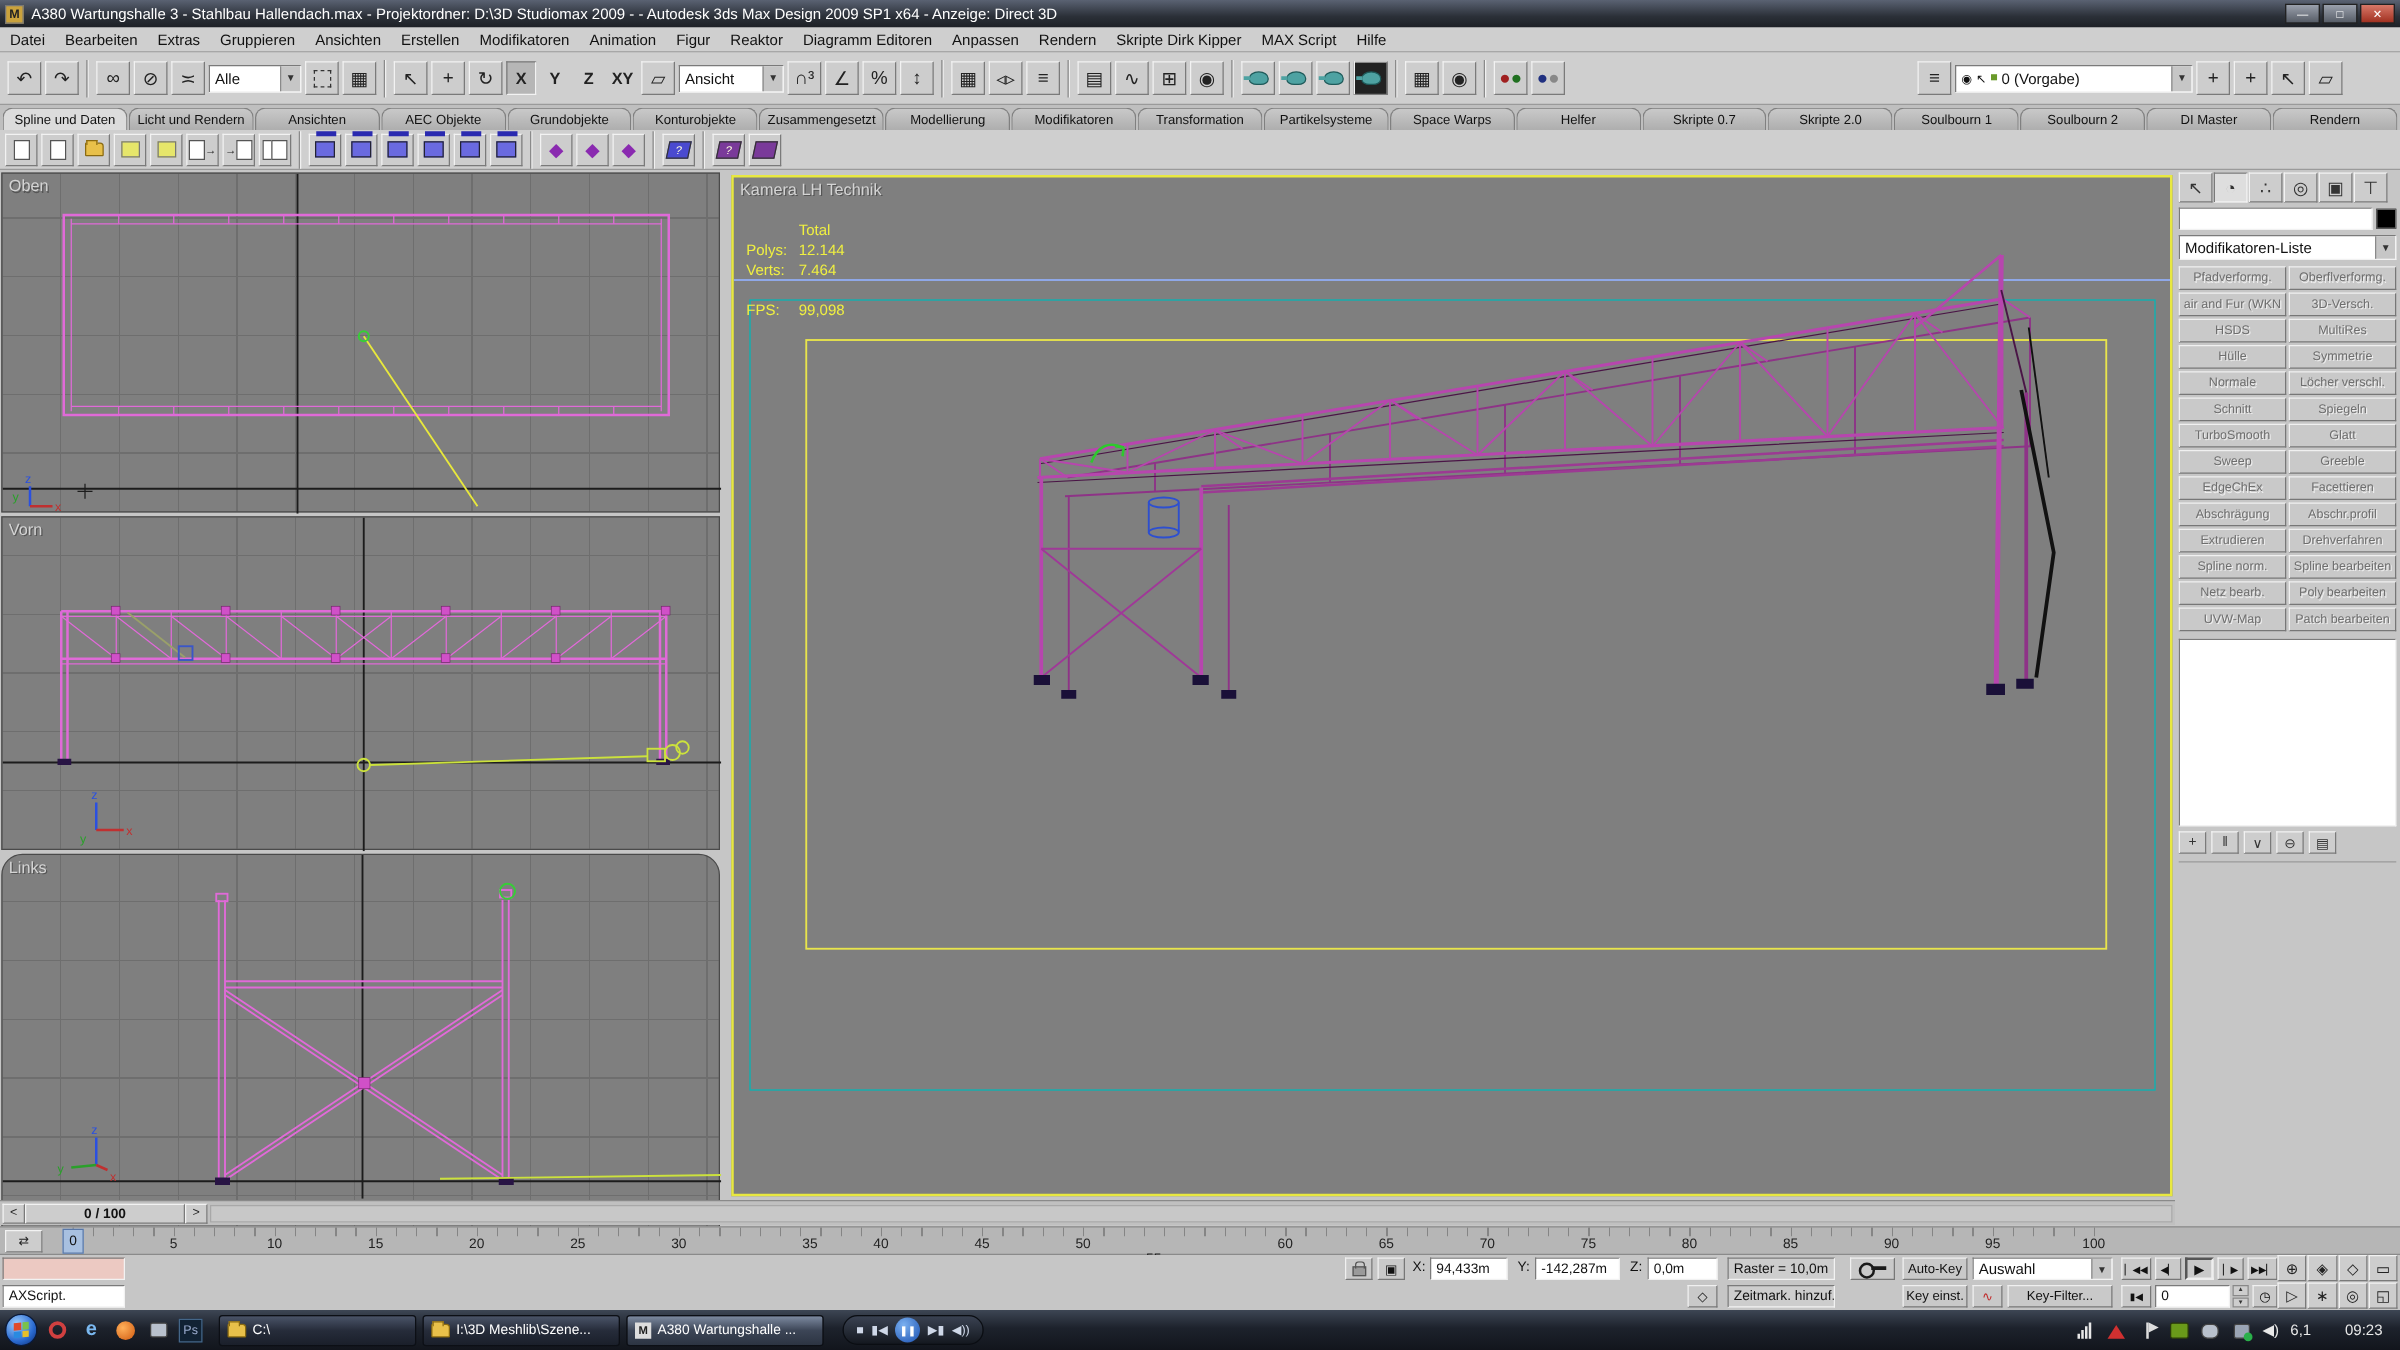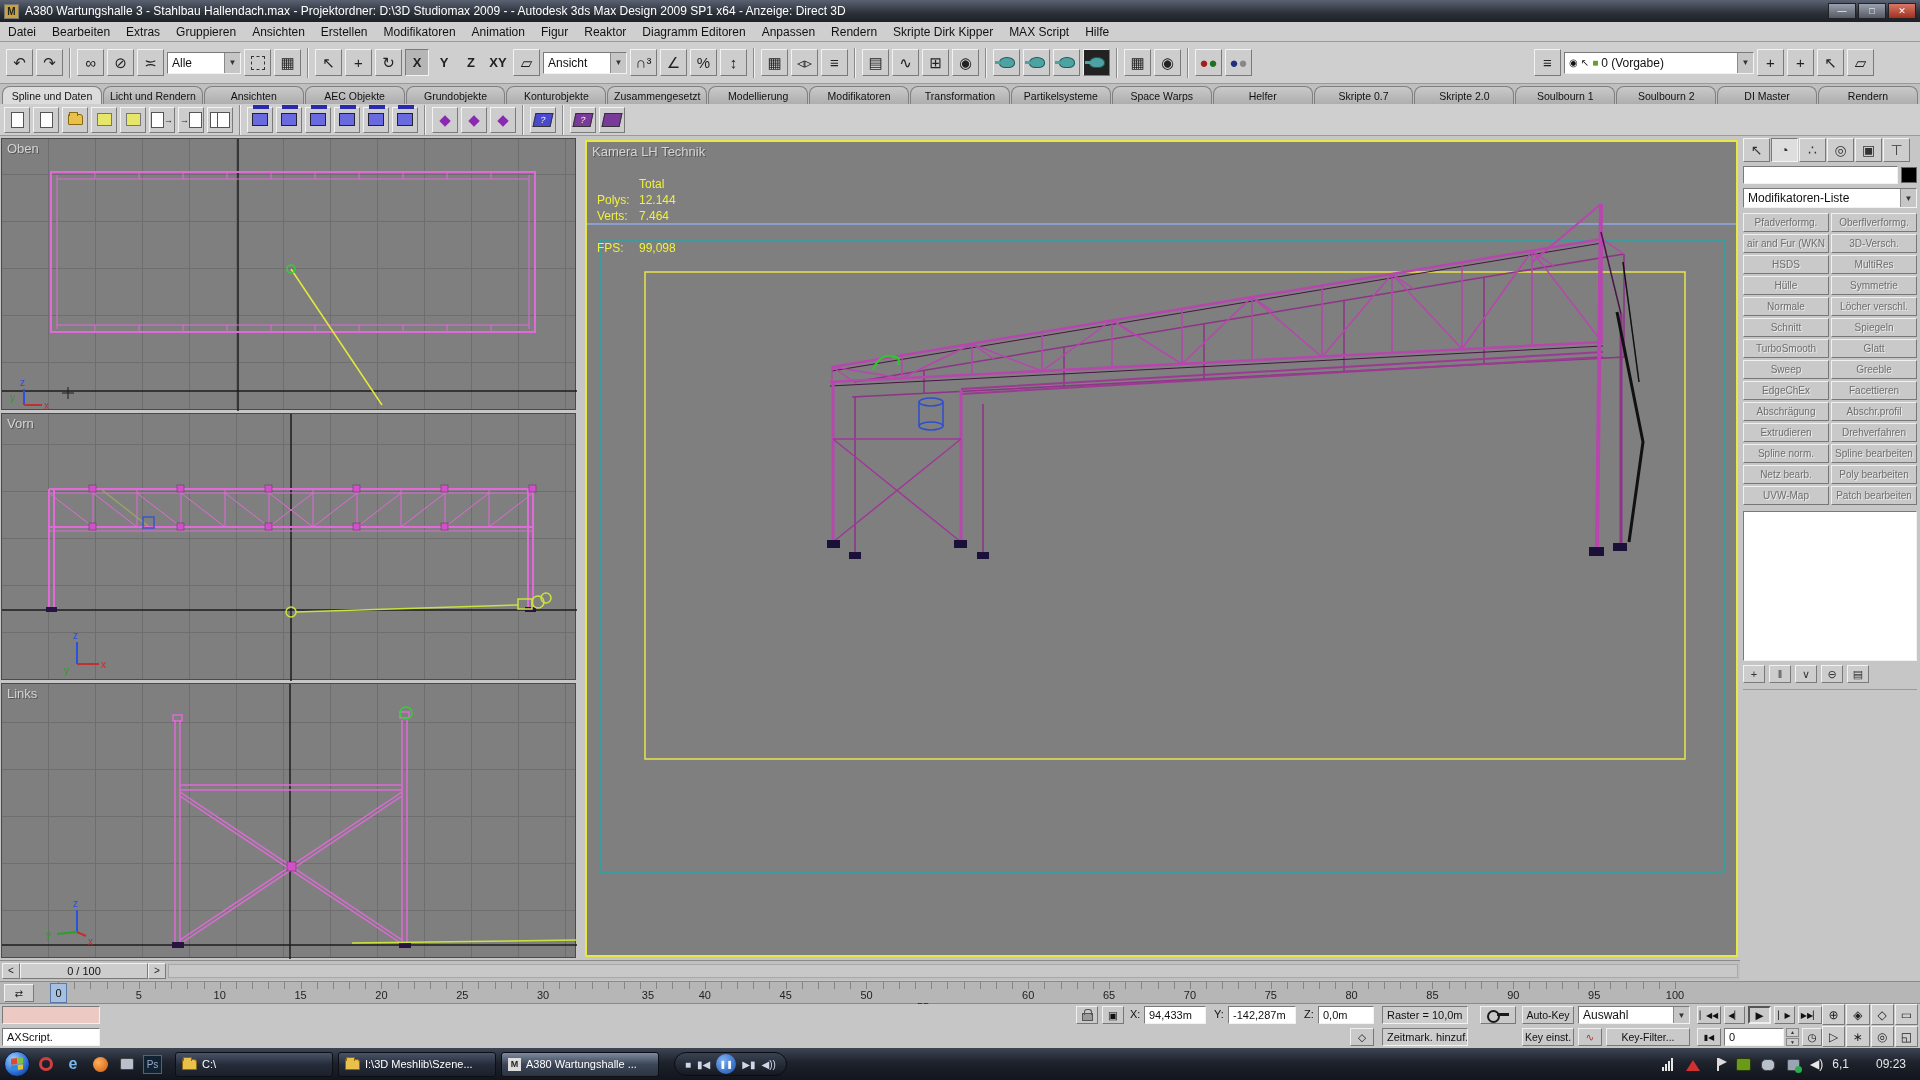--- a/index.html
+++ b/index.html
@@ -97,21 +97,21 @@
   .cpt { width:22px; height:18px; background:#cdcdcd; border:1px solid; border-color:#f2f2f2 #7a7a7a #7a7a7a #f2f2f2;
     display:flex; align-items:center; justify-content:center; font-size:11px; color:#333; }
   #cp-rest { margin-top:6px; height:430px; border-top:1px solid #9a9a9a; }
 
   
   #timeslider { position:absolute; left:0; top:960px; width:1740px; height:20px; background:#c0c0c0;
     border-top:1px solid #8a8a8a; display:flex; align-items:center; padding:1px 2px; }
   .tsbtn { width:18px; height:16px; background:#cdcdcd; border:1px solid; border-color:#f2f2f2 #7a7a7a #7a7a7a #f2f2f2;
     font-size:10px; display:flex; align-items:center; justify-content:center; color:#222; }
   #tshandle { width:128px; height:16px; background:#cdcdcd; border:1px solid; border-color:#f2f2f2 #7a7a7a #7a7a7a #f2f2f2;
-    font-size:11px; display:flex; align-items:center; justify-content:center; color:#111; }
+    font-size:11px; display:flex; align-items:center; justify-content:center; color:#111;font-weight:bold; }
   #tstrack { flex:1; height:14px; background:#c8c8c8; border:1px solid #a8a8a8; margin-left:2px; }
   #ruler { position:absolute; left:0; top:981px; width:1920px; height:23px; background:#b6b6b6;
     border-top:1px solid #8a8a8a; border-bottom:1px solid #8a8a8a; font-size:11px; color:#222; }
   #ruler .ticks { position:absolute; left:58px; top:0; width:1630px; height:7px;
     background:repeating-linear-gradient(90deg, #858585 0 1px, transparent 1px 16.17px); }
   #ruler .num { position:absolute; top:7px; transform:translateX(-50%); }
   #ruler-marker { position:absolute; left:50px; top:1px; width:17px; height:20px; background:#a8c0e0;
     border:1px solid #5a78a8; font-size:11px; color:#111; display:flex; align-items:center; justify-content:center; }
   #ruler-lefticon { position:absolute; left:4px; top:2px; }
 
@@ -446,21 +446,21 @@
     <g font-size="10">
       <line x1="75" y1="250" x2="75" y2="228" stroke="#2a50e0" stroke-width="2"></line>
       <line x1="75" y1="250" x2="97" y2="250" stroke="#c03030" stroke-width="2"></line>
       <text x="71" y="225" fill="#2a50e0">z</text>
       <text x="99" y="254" fill="#c03030">x</text>
       <text x="62" y="260" fill="#2aa02a">y</text>
     </g>
   </svg>
 </div>
 
-<div class="viewport" id="vp-left" style="left:1px;top:683px;width:575px;height:275px;">
+<div class="viewport" id="vp-left" style="left:1px;top:683px;width:575px;height:321px;border-radius:17px;">
   <div class="vplabel">Links</div>
   <svg width="575" height="275" viewBox="0 0 575 275">
     <line x1="288" y1="0" x2="288" y2="275" stroke="#1c1c1c" stroke-width="1.5"></line>
     <line x1="0" y1="261" x2="575" y2="261" stroke="#1c1c1c" stroke-width="1.5"></line>
     <g stroke="#e06ad8" stroke-width="1.5" fill="none">
       <path d="M173,36V260 M178,36V260 M400,36V260 M405,36V260"></path>
       <path d="M178,101H400 M178,106H400"></path>
       <path d="M178,108L400,256 M178,112L400,260 M400,108L178,256 M400,112L178,260"></path>
       <rect x="171" y="31" width="9" height="6"></rect>
         <rect x="398" y="28" width="9" height="6"></rect>

